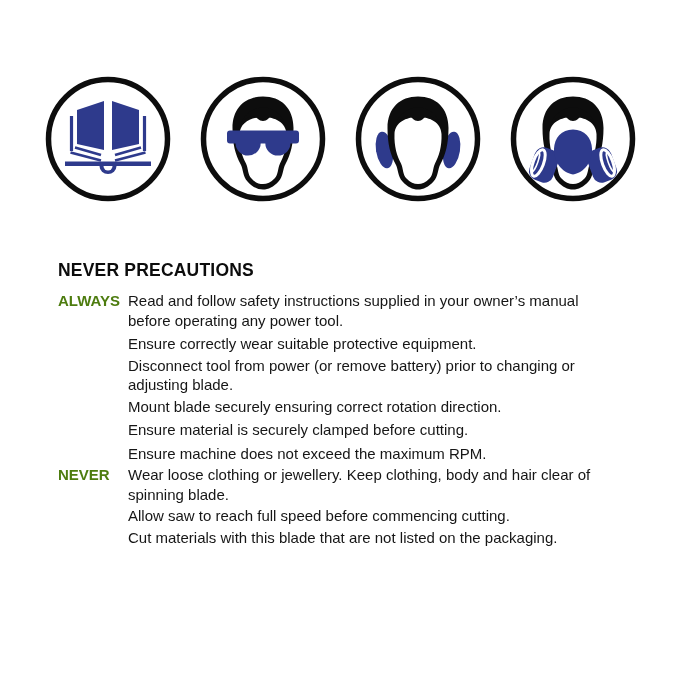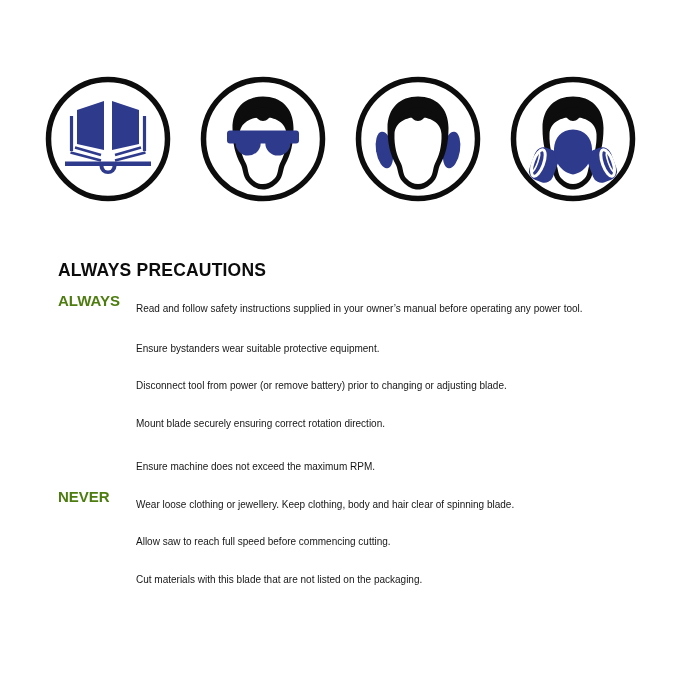--- a/index.html
+++ b/index.html
@@ -38,21 +38,21 @@
     margin:0 0 10px 0;color:#0c0c0c;
   }
   .row{
     display:grid;grid-template-columns:70px 486px;
     margin-bottom:2px;
   }
   .row-label{
     font-weight:700;font-size:15px;line-height:19.5px;color:#4d7c0f;
   }
   .row-text{
-    font-size:10px;line-height:19.5px;margin:8px;
+    font-size:15px;line-height:19.5px;margin:0;
   }
 </style>
 </head>
 <body>
 
 <svg width="0" height="0" style="position:absolute" aria-hidden="true">
   <defs>
     <g id="head-glyph">
       <path class="ink" d="M65 22.5 C47 22.5 34.5 34 34.5 54 C34.5 70 37.5 81 42.5 90 C45.5 95.5 44.5 102 49.5 107.5 C54.5 113 59.5 115.5 65 115.5 C70.5 115.5 75.5 113 80.5 107.5 C85.5 102 84.5 95.5 87.5 90 C92.5 81 95.5 70 95.5 54 C95.5 34 83 22.5 65 22.5 Z"></path>
       <path class="white" d="M65 43 C53 43 42 48.5 41.5 60 C41 72.5 44 82 48 89.5 C50.5 94.5 49.5 100.5 53.5 104.5 C57 108.5 61 110 65 110 C69 110 73 108.5 76.5 104.5 C80.5 100.5 79.5 94.5 82 89.5 C86 82 89 72.5 88.5 60 C88 48.5 77 43 65 43 Z"></path>
@@ -123,46 +123,47 @@
             <ellipse class="ring" cx="103.2" cy="91" rx="2.4" ry="10.5" stroke-width="1.6"></ellipse>
           </g>
           <path class="blue" d="M65 55.5 C53.5 55.5 46.5 64 46 74.5 C45.5 87.5 53.5 98.5 65 100.5 C76.5 98.5 84.5 87.5 84 74.5 C83.5 64 76.5 55.5 65 55.5 Z"></path>
         </g>
       </svg>
     </div>
 
   </div>
 
   <div class="textblock">
-    <h1 class="heading">ALWAYS PRECAUTIONS</h1>
+    <h1 class="heading">NEVER PRECAUTIONS</h1>
 
     <div class="row">
       <span class="row-label">ALWAYS</span>
       <p class="row-text">Read and follow safety instructions supplied in your owner’s manual before operating any power tool.</p>
     </div>
     <div class="row">
       <span class="row-label"></span>
     </div>
     <div class="row">
       <span class="row-label"></span>
-      <p class="row-text">Ensure bystanders wear suitable protective equipment.</p>
+      <p class="row-text">Ensure correctly wear suitable protective equipment.</p>
     </div>
     <div class="row">
       <span class="row-label"></span>
       <p class="row-text">Disconnect tool from power (or remove battery) prior to changing or adjusting blade.</p>
     </div>
     <div class="row">
       <span class="row-label"></span>
       <p class="row-text">Mount blade securely ensuring correct rotation direction.</p>
     </div>
     <div class="row">
       <span class="row-label"></span>
     </div>
     <div class="row">
       <span class="row-label"></span>
+      <p class="row-text">Ensure material is securely clamped before cutting.</p>
     </div>
     <div class="row">
       <span class="row-label"></span>
     </div>
     <div class="row">
       <span class="row-label"></span>
       <p class="row-text">Ensure machine does not exceed the maximum RPM.</p>
     </div>
     <div class="row">
       <span class="row-label">NEVER</span>

